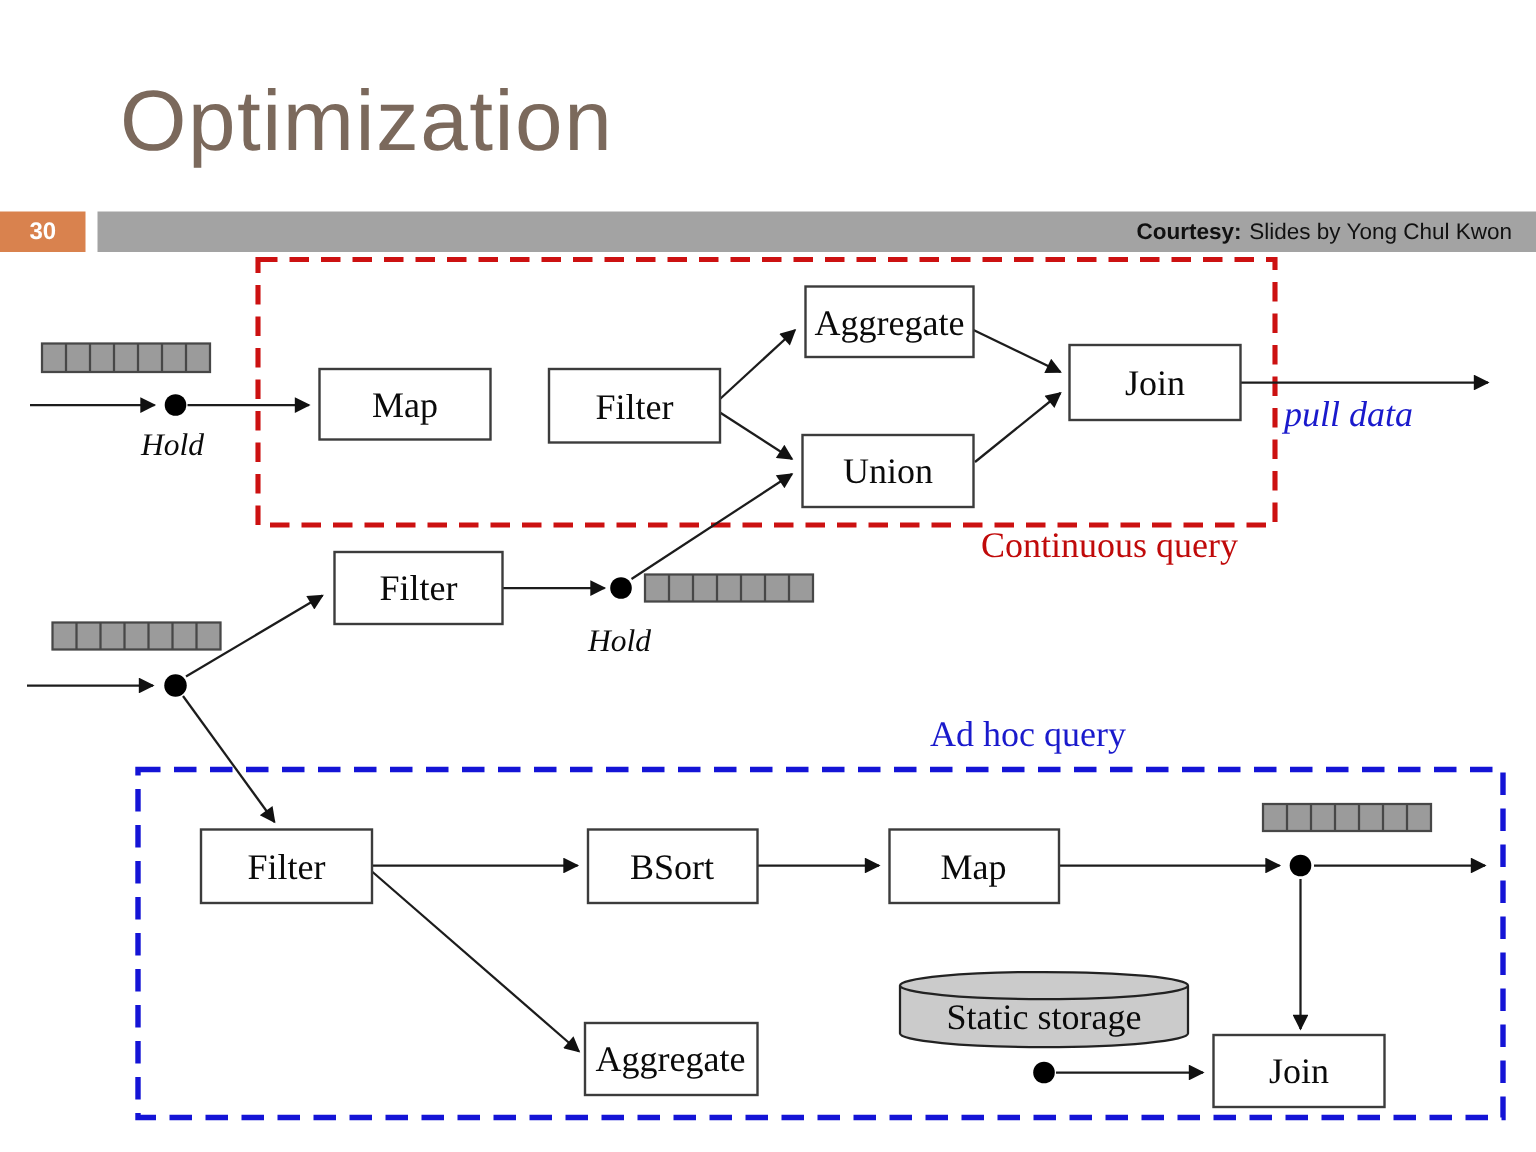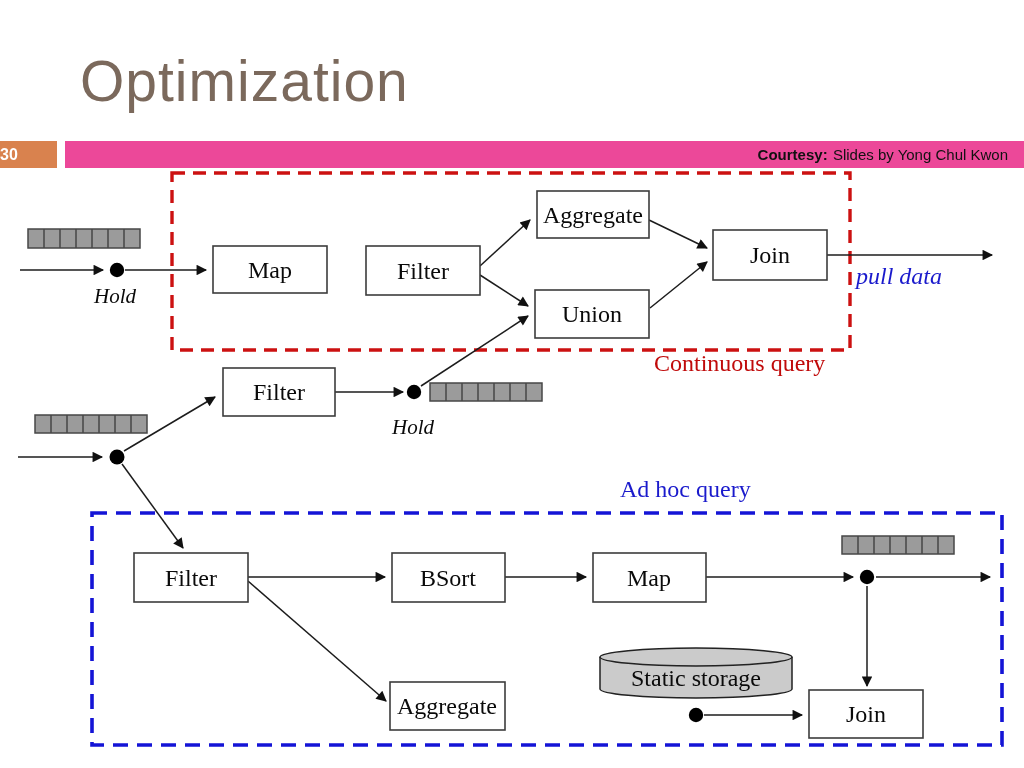--- a/index.html
+++ b/index.html
@@ -7,25 +7,25 @@
     width:1024px;height:768px;position:relative;overflow:hidden;
     background:#ffffff;font-family:"Liberation Sans",sans-serif;
   }
   .title{
     position:absolute;left:80px;top:48px;margin:0;
     font-size:57px;font-weight:400;letter-spacing:1px;color:#7b695c;
   }
   .slide-num{
     position:absolute;left:0;top:141px;width:57px;height:27px;
     background:#d9824e;color:#ffffff;font-size:16px;font-weight:bold;
-    display:flex;align-items:center;
+    display:flex;align-items:center;justify-content:center;
   }
   .header-bar{
     position:absolute;left:65px;top:141px;width:959px;height:27px;
-    background:#ec4899;display:flex;align-items:center;justify-content:flex-end;
+    background:#a3a3a3;display:flex;align-items:center;justify-content:flex-end;
     box-sizing:border-box;padding-right:16px;
     font-size:15px;color:#111111;
   }
   .header-bar b{margin-right:0.35em;}
   svg.diagram{position:absolute;left:0;top:0;}
   .node-box{fill:#ffffff;stroke:#3c3c3c;stroke-width:1.6;}
   .node-label{
     font-family:"Liberation Serif",serif;font-size:24px;fill:#0a0a0a;
     text-anchor:middle;
   }

